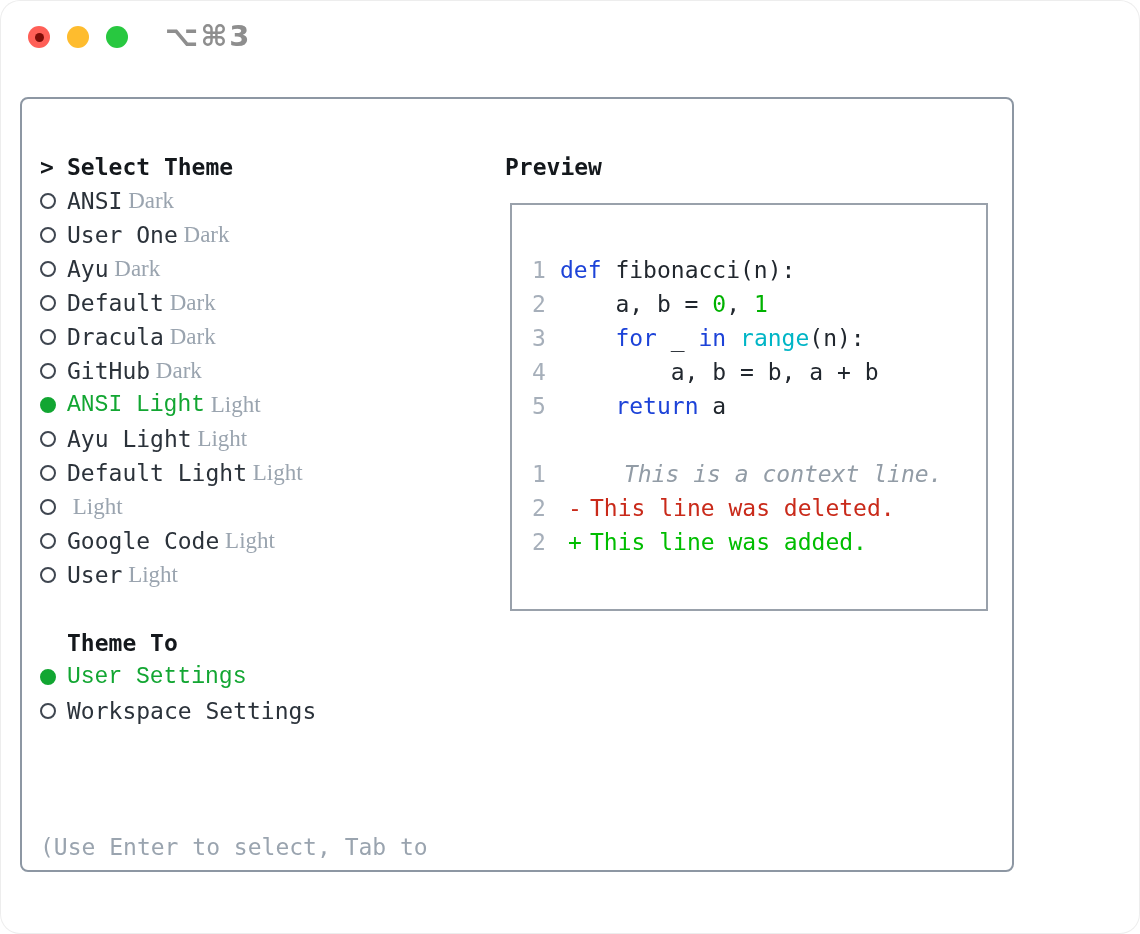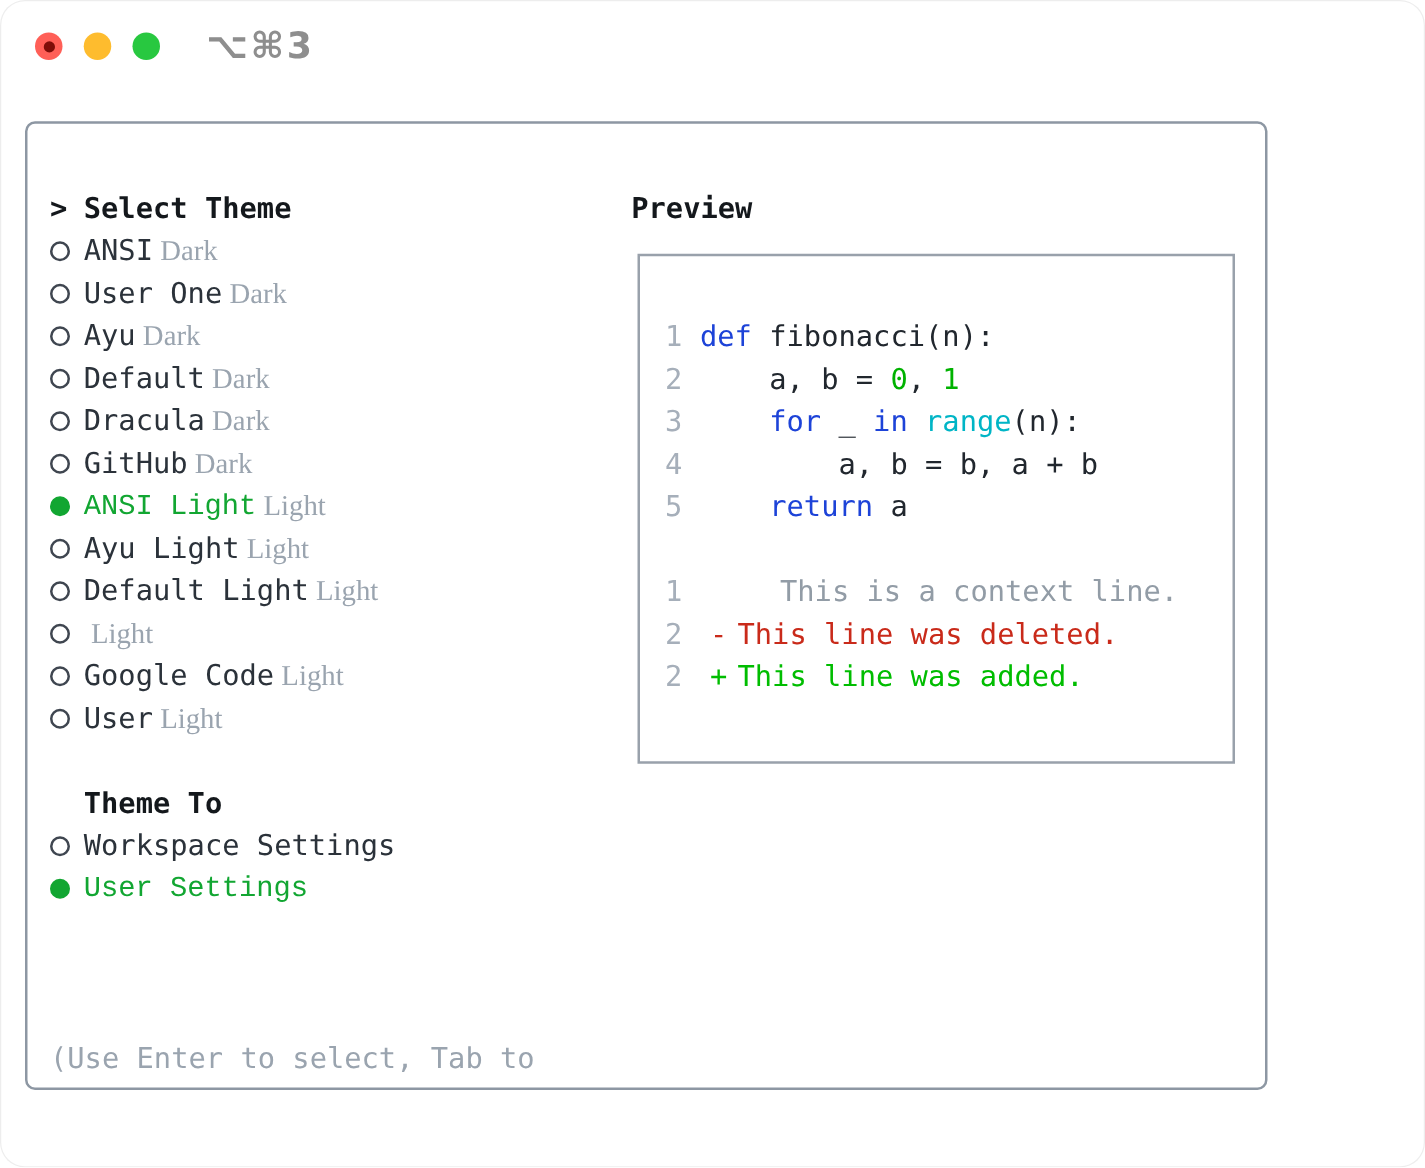--- a/index.html
+++ b/index.html
@@ -48,21 +48,21 @@
   }
   .cline, .dline { height:34px; display:flex; align-items:center; font-size:23px; }
   .lineno { width:28px; flex:none; color:var(--gutter_gray); white-space:pre; }
   .seg { white-space:pre; }
   .pl { color:var(--code_plain); }
   .kw { color:var(--kw_blue); }
   .cy { color:var(--fn_cyan); }
   .ng { color:var(--num_green); }
   .dmark { width:30px; flex:none; box-sizing:border-box; padding-left:8px; white-space:pre; }
   .dtext { white-space:pre; }
-  .ctx { color:var(--ctx_gray); }
+  .ctx { color:var(--ctx_gray);font-style:italic; }
   .del { color:var(--del_red); }
   .add { color:var(--add_green); }
   .ctx-indent { padding-left:34px; }
 </style>
 </head>
 <body>
 
 <div class="window">
 
   <span class="tl tl-red">
@@ -171,29 +171,29 @@
       <div class="spacer34"></div>
 
       <div class="row hdr">
         <span class="marker"></span>
         <span>Theme To</span>
       </div>
 
       <div id="apply-list">
           <div class="row">
             <span class="marker">
+              <span class="circle filled"></span>
+            </span>
+            <span class="tname sel">User Settings</span>
+          </div>
+          <div class="row">
+            <span class="marker">
               <span class="circle"></span>
             </span>
             <span class="tname">Workspace Settings</span>
-          </div>
-          <div class="row">
-            <span class="marker">
-              <span class="circle filled"></span>
-            </span>
-            <span class="tname sel">User Settings</span>
           </div>
         </div>
 
       <div class="spacer34"></div>
 
       <div class="help">
         <div>(Use Enter to select, Tab to</div>
         <div>change focus)</div>
       </div>
     </div>

